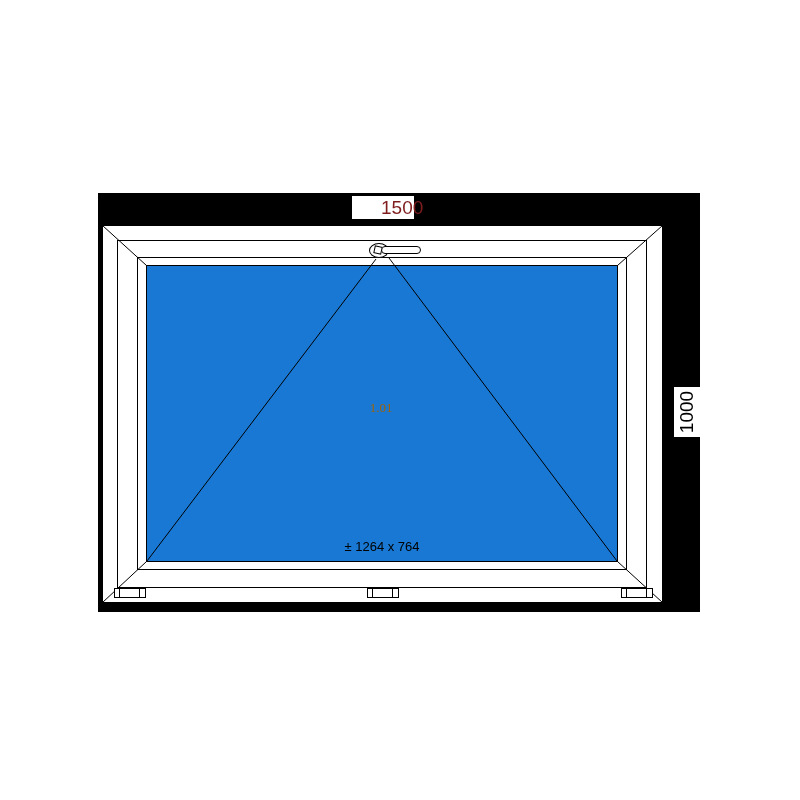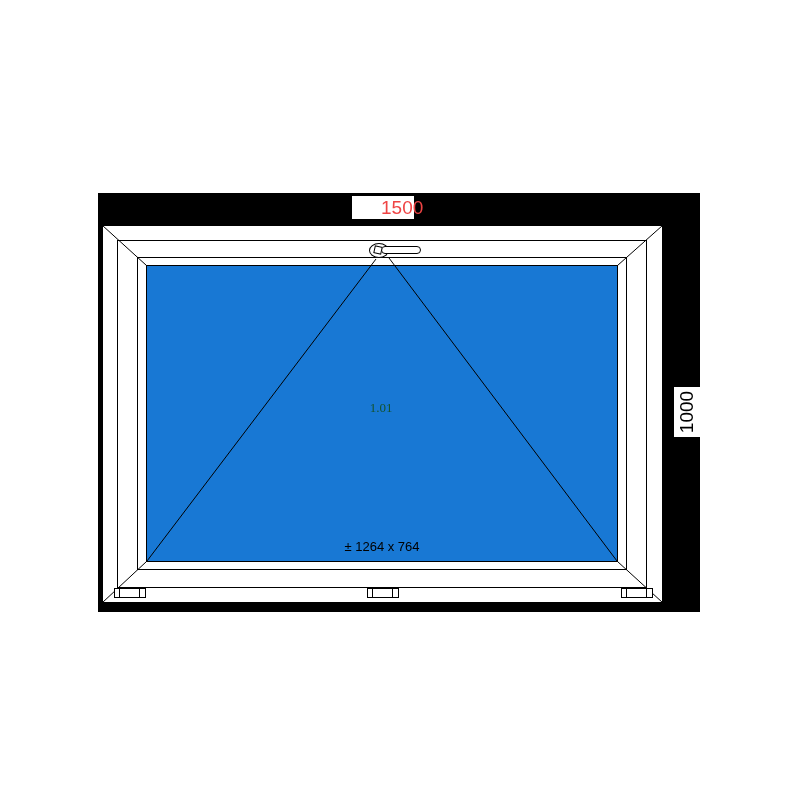--- a/index.html
+++ b/index.html
@@ -33,39 +33,39 @@
   .cap-left   { left: 114px; }
   .cap-center { left: 367px; }
   .cap-right  { left: 621px; }
   .cap .tick { position: absolute; top: 0; bottom: 0; width: 1px; background: #000000; }
   .cap .tick.t1 { left: 4px; }
   .cap .tick.t2 { right: 5px; }
 
   
   .w-label {
     left: 352px; top: 196px; width: 62px; height: 23px;
-    background: #ffffff; color: #ef4444;
+    background: #ffffff; color: #7f1d1d;
     font-size: 19px; line-height: 23px; text-align: center; padding-left: 29px;
   }
   .h-label {
     left: 674px; top: 387px; width: 26px; height: 50px;
     background: #ffffff; color: #000000;
     display: flex; align-items: center; justify-content: center;
   }
   .h-label span {
     display: block;
     transform: rotate(-90deg);
     font-size: 19px; white-space: nowrap; color: #000000;
   }
 
   
   .pos-num {
     left: 381px; top: 400px; transform: translateX(-50%);
     font-family: "Liberation Serif", serif;
-    font-size: 13px; color: #14532d; white-space: nowrap;
+    font-size: 13px; color: #a16207; white-space: nowrap;
   }
   .sash-size {
     left: 382px; top: 539px; transform: translateX(-50%);
     font-size: 13px; color: #000000; white-space: nowrap; text-align: center;
   }
 </style>
 </head>
 <body>
 
 <div class="canvas">

